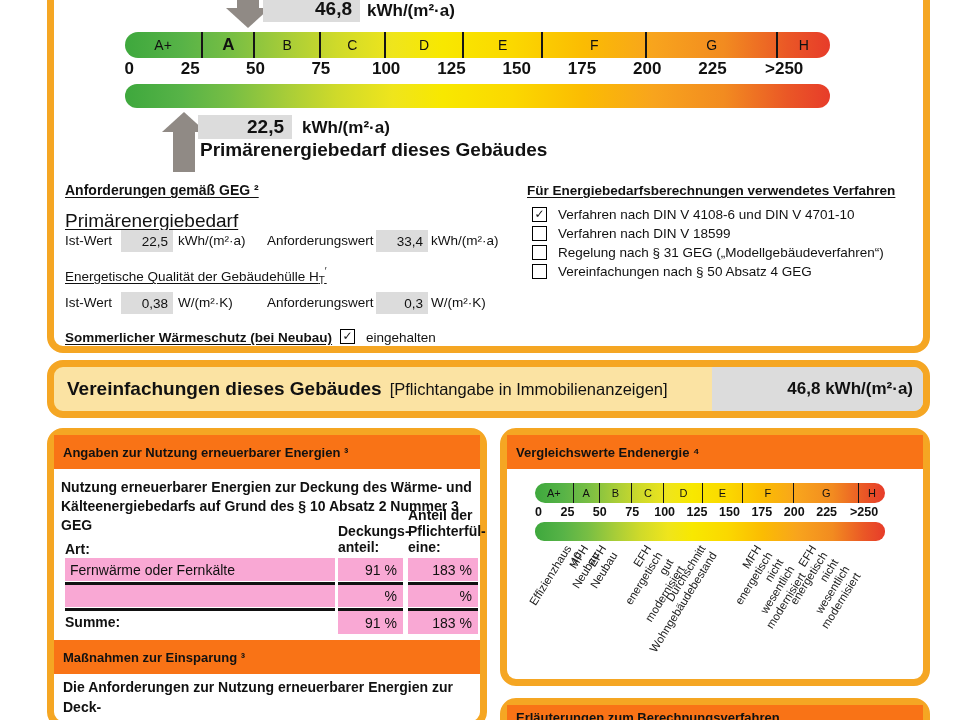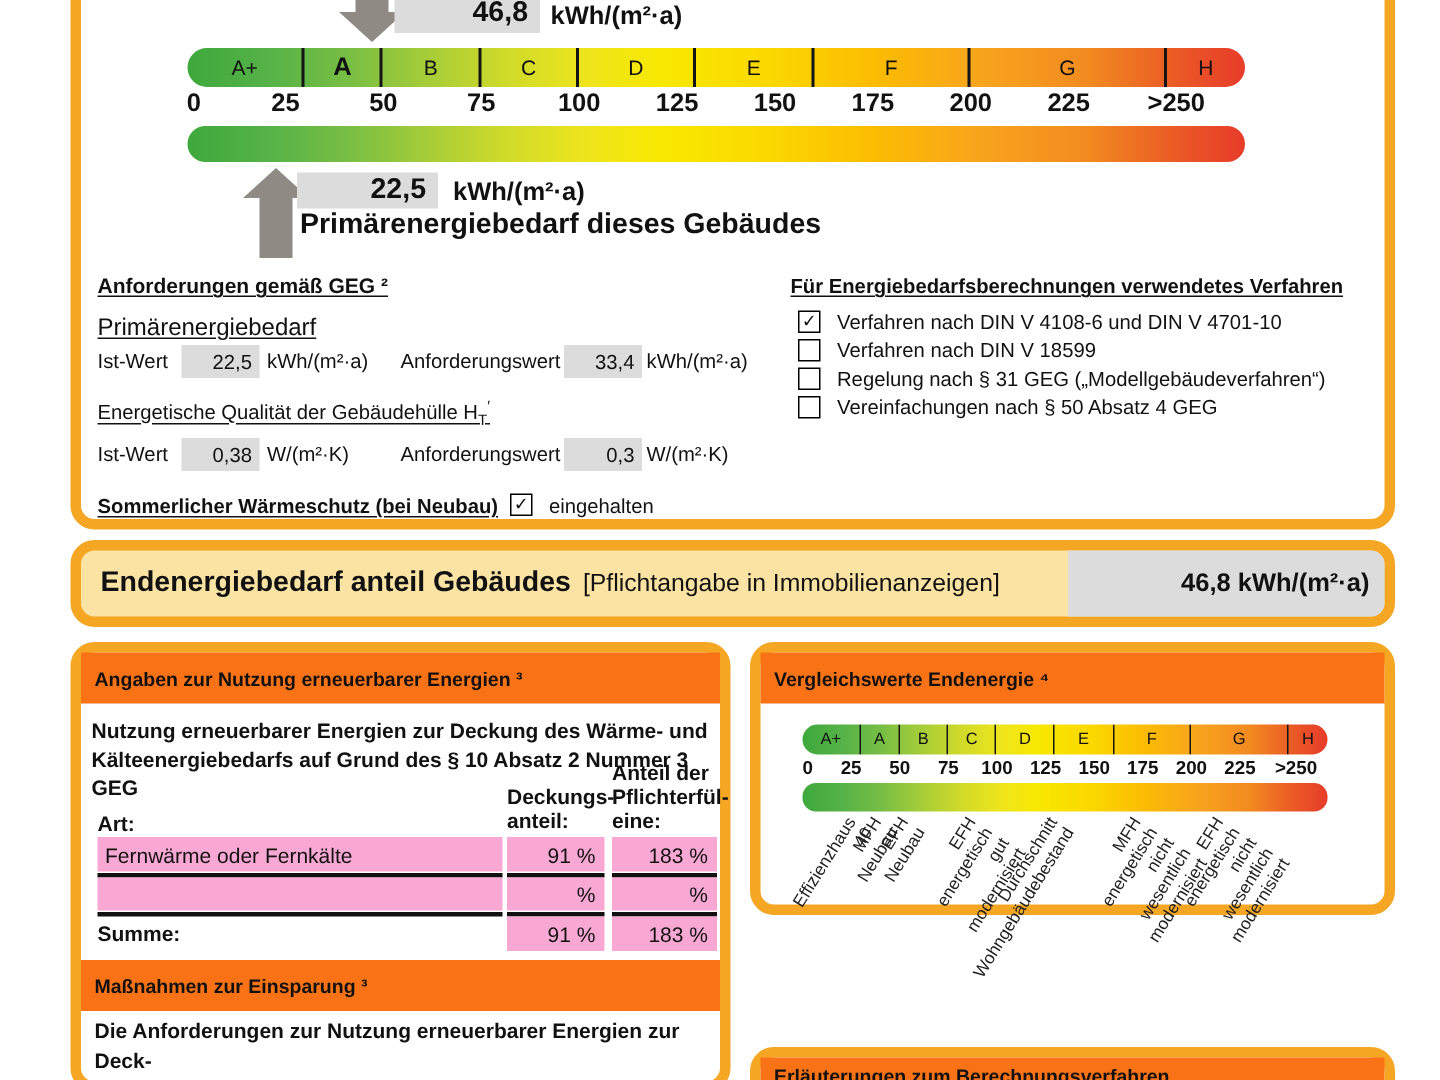--- a/index.html
+++ b/index.html
@@ -27,21 +27,21 @@
   .ticks span{position:absolute;transform:translateX(-50%);font-weight:bold;white-space:nowrap;}
   .main-ticks span{font-size:17px;}
   .main-gbar{left:71px;top:117px;width:705px;height:24px;border-radius:12px;}
   .au-head{left:108px;top:145px;width:0;height:0;border-left:22px solid transparent;border-right:22px solid transparent;border-bottom:20px solid #908A85;}
   .au-shaft{left:119px;top:165px;width:22px;height:40px;background:#908A85;}
   .vb-pri{left:144px;top:148px;width:94px;height:24px;font-size:19px;padding-right:8px;box-sizing:border-box;}
   .u-pri{left:248px;top:151px;font-size:17px;font-weight:bold;}
   .pri-label{left:146px;top:172px;font-size:19px;font-weight:bold;}
   .ul{text-decoration:underline;text-underline-offset:2px;}
   .req-title{left:11px;top:215px;font-size:14px;font-weight:bold;}
-  .req-sub1{left:11px;top:243px;font-size:16px;}
+  .req-sub1{left:11px;top:243px;font-size:19px;}
   .req-sub2{left:11px;top:299px;font-size:13.5px;}
   .req-sub2 sub{font-size:10px;}
   .req-sub2 sup{font-size:10px;}
   .rlbl{font-size:13.5px;}
   .rbox{background:#DCDCDC;width:52px;height:22px;display:flex;align-items:center;justify-content:flex-end;padding-right:5px;box-sizing:border-box;font-size:13.5px;}
   .r1l1{left:11px;top:266px;} .r1b1{left:67px;top:263px;} .r1u1{left:124px;top:266px;}
   .r1l2{left:213px;top:266px;} .r1b2{left:322px;top:263px;} .r1u2{left:377px;top:266px;}
   .r2l1{left:11px;top:328px;} .r2b1{left:67px;top:325px;} .r2u1{left:124px;top:328px;}
   .r2l2{left:213px;top:328px;} .r2b2{left:322px;top:325px;} .r2u2{left:377px;top:328px;}
   .sum-lbl{left:11px;top:363px;font-size:13.5px;font-weight:bold;}
@@ -76,21 +76,21 @@
   .c23{left:354px;top:150px;width:70px;height:22px;}
   .uline{position:absolute;height:2.5px;background:#111;}
   .ul11{left:11px;top:147px;width:270px;} .ul12{left:284px;top:147px;width:65px;} .ul13{left:354px;top:147px;width:70px;}
   .ul21{left:11px;top:173px;width:270px;} .ul22{left:284px;top:173px;width:65px;} .ul23{left:354px;top:173px;width:70px;}
   .sumlbl{left:11px;top:179px;font-size:14px;font-weight:bold;}
   .cs2{left:284px;top:176px;width:65px;height:23px;}
   .cs3{left:354px;top:176px;width:70px;height:23px;}
   .hb2{left:0;top:205px;width:426px;height:34px;}
   .savings{left:9px;top:243px;font-size:14px;font-weight:bold;line-height:19.5px;white-space:pre-line;}
   
-  .right-panel{left:500px;top:428px;width:430px;height:182px;padding-left:37px;}
+  .right-panel{left:500px;top:428px;width:430px;height:258px;padding-left:37px;}
   .right-panel>*{position:absolute;}
   .hb3{left:0;top:0;width:416px;height:34px;}
   .mini-band{left:28px;top:48px;width:350px;height:20px;border-radius:10px;}
   .mini-band .cell{font-size:11px;border-right:1.5px solid #151515;}
   .mini-ticks{left:28px;top:70px;width:350px;height:14px;position:absolute;}
   .mini-ticks span{font-size:12.5px;}
   .mini-gbar{left:28px;top:87px;width:350px;height:19px;border-radius:9px;}
   .vlabels{left:28px;top:108px;width:350px;height:140px;}
   .vlwrap{position:absolute;top:0;width:0;}
   .vlabel{position:absolute;right:0;top:0;transform-origin:100% 0;transform:rotate(-58deg);
@@ -197,21 +197,21 @@
     <div class="cb m-cb1" style="position:absolute"></div>
     <span class="m-lbl m-l1" style="position:absolute">Verfahren nach DIN V 18599</span>
     <div class="cb m-cb2" style="position:absolute"></div>
     <span class="m-lbl m-l2" style="position:absolute">Regelung nach § 31 GEG („Modellgebäudeverfahren“)</span>
     <div class="cb m-cb3" style="position:absolute"></div>
     <span class="m-lbl m-l3" style="position:absolute">Vereinfachungen nach § 50 Absatz 4 GEG</span>
   </div>
 
   <div class="panel end-bar">
     <div class="eb-text">
-      <span class="eb-title">Endenergiebedarf anteil Gebäudes</span>
+      <span class="eb-title">Vereinfachungen dieses Gebäudes</span>
       <span class="eb-note">[Pflichtangabe in Immobilienanzeigen]</span>
     </div>
     <div class="eb-value">46,8 kWh/(m²·a)</div>
   </div>
 
   <div class="panel left-panel">
     <div class="hband hb1">Angaben zur Nutzung erneuerbarer Energien ³</div>
     <div class="intro">Nutzung erneuerbarer Energien zur Deckung des Wärme- und
 Kälteenergiebedarfs auf Grund des § 10 Absatz 2 Nummer 3 GEG</div>
 

